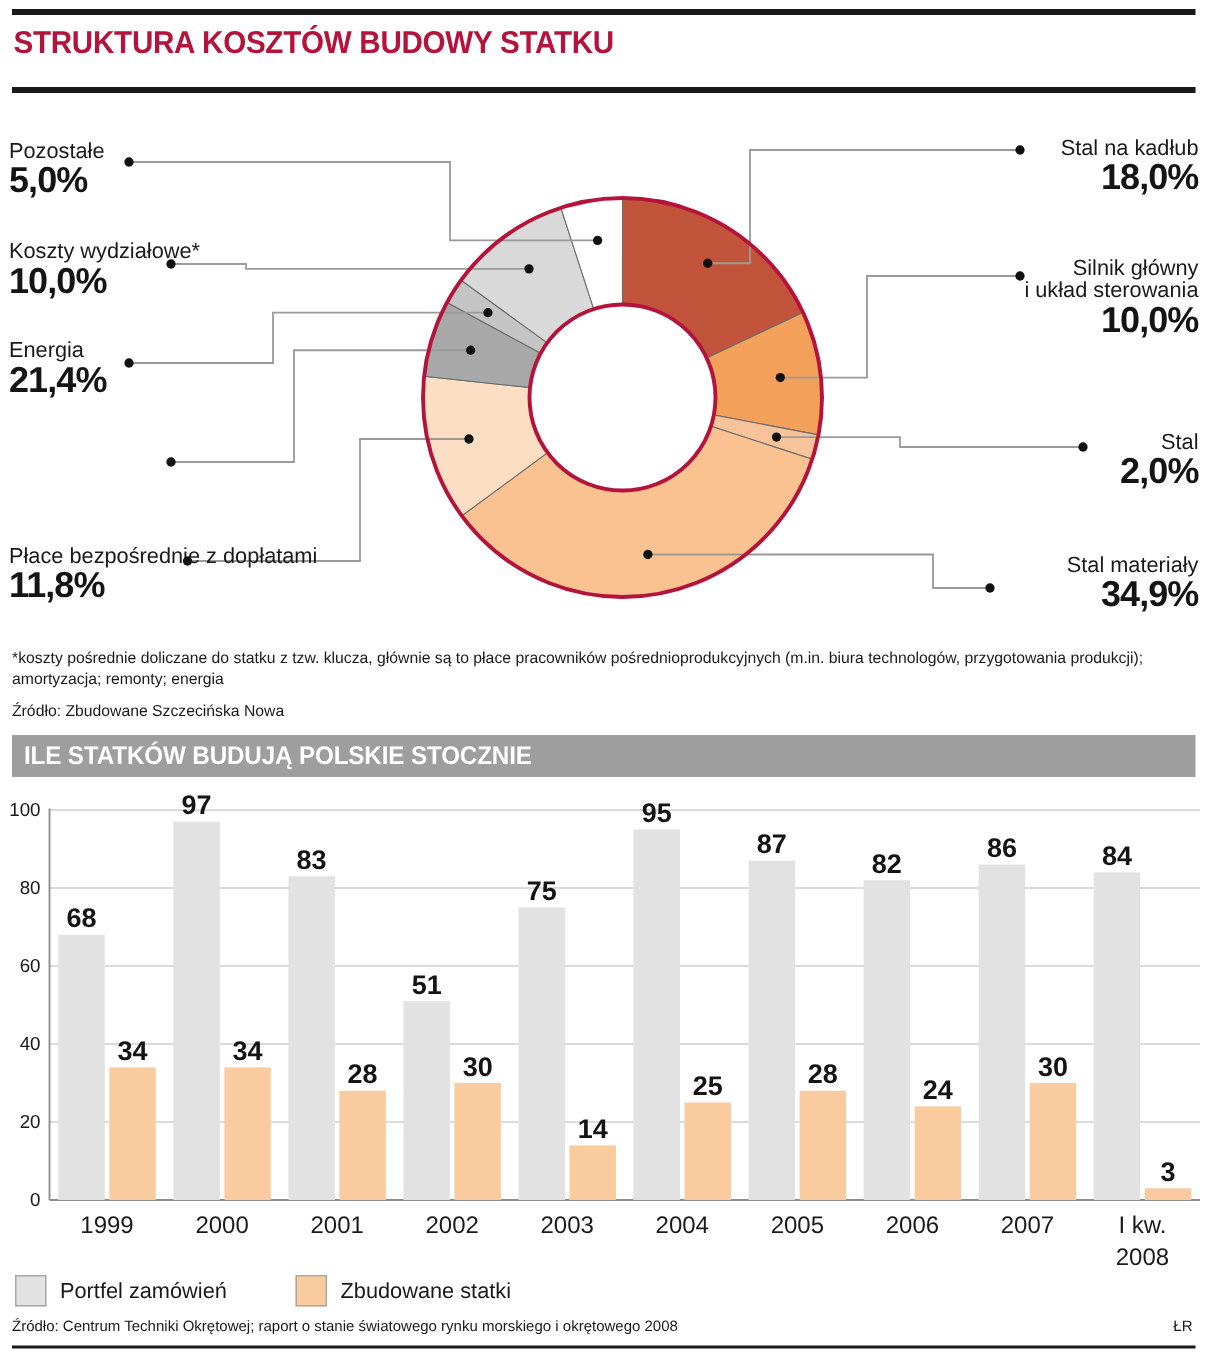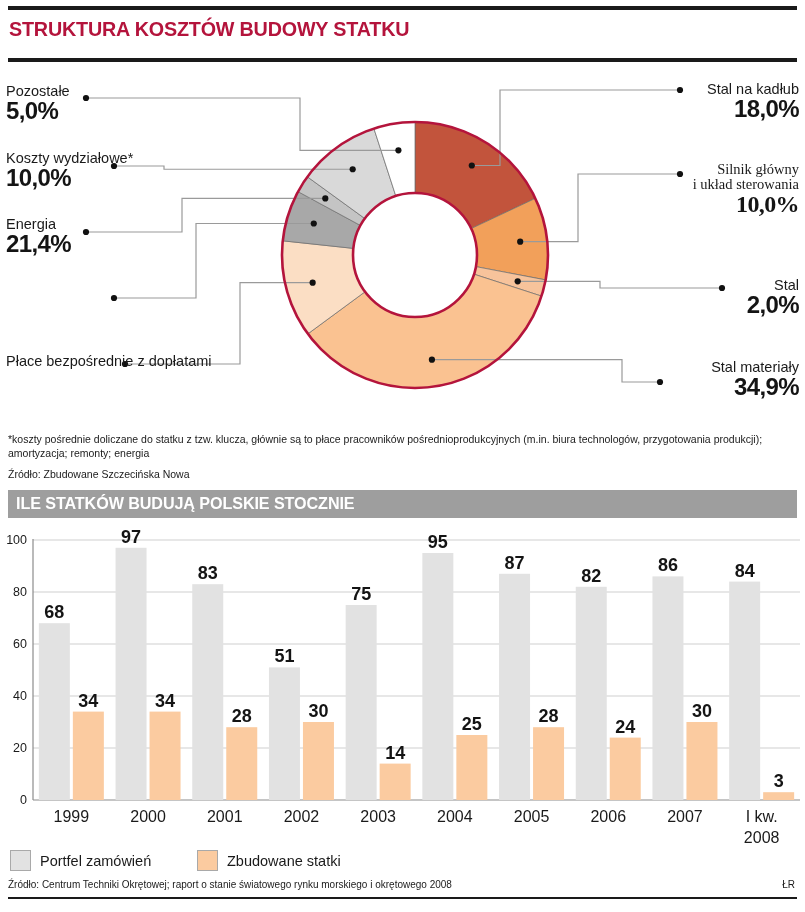--- a/index.html
+++ b/index.html
@@ -19,39 +19,39 @@
   .rule-under{position:absolute;left:8px;top:58px;width:789px;height:4px;background:#1a1a1a;}
   .main-title{
     position:absolute;left:9px;top:17px;
     font-size:21px;font-weight:bold;letter-spacing:-0.2px;
     color:#b4143c;white-space:nowrap;
     font-family:"Liberation Sans","DejaVu Sans",sans-serif;
     transform:scaleX(0.94);transform-origin:left center;
   }
 
   
-  .donut-wrap{position:absolute;left:0;top:66px;width:805px;height:362px;}
+  .donut-wrap{position:absolute;left:0;top:76px;width:805px;height:362px;}
   .donut-svg{position:absolute;left:0;top:0;}
 
   .lbl{position:absolute;line-height:1.04;}
   .lbl .nm{font-size:14.5px;font-weight:normal;color:#1a1a1a;white-space:nowrap;}
   .lbl .pct{font-size:24px;font-weight:bold;color:#141414;letter-spacing:-0.6px;}
   .lbl.r{text-align:right;}
   .lbl.l{text-align:left;}
 
   
   #lab-pozostale{left:6px;top:18px;}
   #lab-koszty{left:6px;top:85px;}
   #lab-energia{left:6px;top:151px;}
   #lab-uslugi{left:6px;top:218px;}
   #lab-place{left:6px;top:288px;}
 
   
   #lab-stal{right:6px;top:16px;}
-  #lab-silnik{right:6px;top:96px;font-family:Liberation Serif, serif;}
+  #lab-silnik{right:6px;top:96px;}
   #lab-farby{right:6px;top:212px;}
   #lab-inne{right:6px;top:294px;}
 
   
   .footnote{
     position:absolute;left:8px;top:432px;width:790px;
     font-size:10.5px;line-height:1.35;color:#1a1a1a;
   }
   .footsrc{
     position:absolute;left:8px;top:468px;
@@ -151,20 +151,21 @@
     <div class="lbl l" id="lab-koszty">
       <div class="nm">Koszty wydziałowe*</div>
       <div class="pct">10,0%</div>
     </div>
     <div class="lbl l" id="lab-energia">
       <div class="nm">Energia</div>
       <div class="pct">21,4%</div>
     </div>
     <div class="lbl l" id="lab-place">
       <div class="nm">Płace bezpośrednie z dopłatami</div>
+      <div class="pct">11,8%</div>
     </div>
 
     <div class="lbl r" id="lab-stal">
       <div class="nm">Stal na kadłub</div>
       <div class="pct">18,0%</div>
     </div>
     <div class="lbl r" id="lab-silnik">
       <div class="nm">Silnik główny</div>
       <div class="nm">i układ sterowania</div>
       <div class="pct">10,0%</div>

